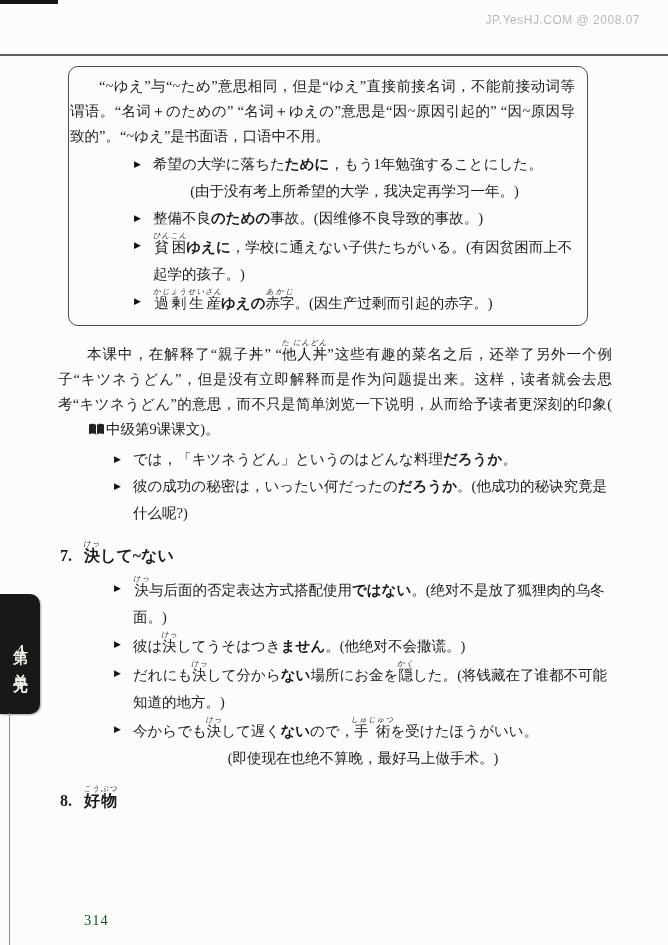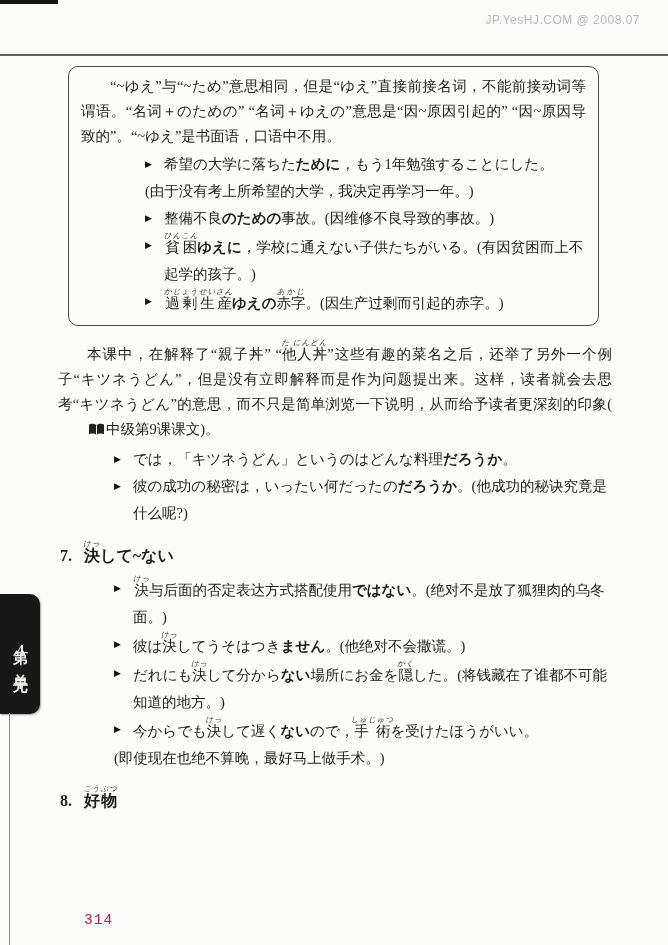--- a/index.html
+++ b/index.html
@@ -11,55 +11,55 @@
   .watermark{
     position:absolute;top:13px;right:28px;
     font-family:"Liberation Sans","DejaVu Sans",sans-serif;
     font-size:12px;color:#b6bac1;letter-spacing:.5px;
   }
   .corner-mark{position:absolute;top:0;left:0;width:58px;height:4px;background:#161616;}
   .top-line{position:absolute;top:54px;left:0;width:668px;height:2px;background:#606060;}
   .content{position:absolute;left:58px;top:66px;width:554px;}
   .rule-box{
     border:1.6px solid #4c4c4c;border-radius:10px;
-    margin-left:10px;width:505px;padding:7px 12px 8px 12px;
+    margin-left:10px;width:505px;padding:7px 12px 8px 1px;
     background:transparent;
   }
   .para{margin:0;font-size:14.5px;line-height:25px;text-indent:2em;text-align:justify;}
   .rule-box .para{line-height:25px;}
   .examples{margin-top:2px;}
   .rule-box .examples{margin-left:64px;}
   .sec .examples{margin-left:56px;}
   .ex{position:relative;padding-left:19px;font-size:14.5px;line-height:27px;}
   .bullet{
     position:absolute;left:0;top:0;font-size:9px;color:#111;
     font-family:"DejaVu Sans",sans-serif;line-height:27px;
   }
-  .cn-right{font-size:14.5px;line-height:27px;text-align:left;}
+  .cn-right{font-size:14.5px;line-height:27px;text-align:center;}
   .b{font-weight:bold;}
   ruby{ruby-position:over;}
   rt{font-size:7.5px;letter-spacing:1px;color:#2a2a2a;font-weight:normal;font-style:italic;}
   .sec{margin-top:13px;}
   .sec-title{
     margin:0 0 4px 2px;font-size:16px;font-weight:bold;line-height:30px;
   }
   .sec-num{margin-right:12px;}
   .book-icon{display:inline-block;vertical-align:-2px;margin:0 1px;}
   .unit-tab{
     position:absolute;left:0;top:594px;width:40px;height:120px;
     background:#181818;border-radius:0 10px 10px 0;
     display:flex;align-items:center;justify-content:center;
     color:#f2f2ec;writing-mode:vertical-rl;text-orientation:upright;
     font-size:15px;font-weight:bold;letter-spacing:4px;
     box-shadow:1px 1px 2px rgba(0,0,0,.35);
   }
   .edge-line{position:absolute;left:9px;top:713px;width:1px;height:232px;background:#8f8f8f;}
   .page-number{
-    position:absolute;left:84px;top:912px;font-size:14.5px;color:#be185d;
-    font-family:Liberation Mono, monospace;letter-spacing:1px;
+    position:absolute;left:84px;top:912px;font-size:14.5px;color:#14532d;
+    font-family:Liberation Serif, serif;letter-spacing:1px;
   }
 </style>
 </head>
 <body>
 
 <div class="corner-mark"></div>
 <div class="watermark">JP.YesHJ.COM @ 2008.07</div>
 <div class="top-line"></div>
 
 <div class="content">

